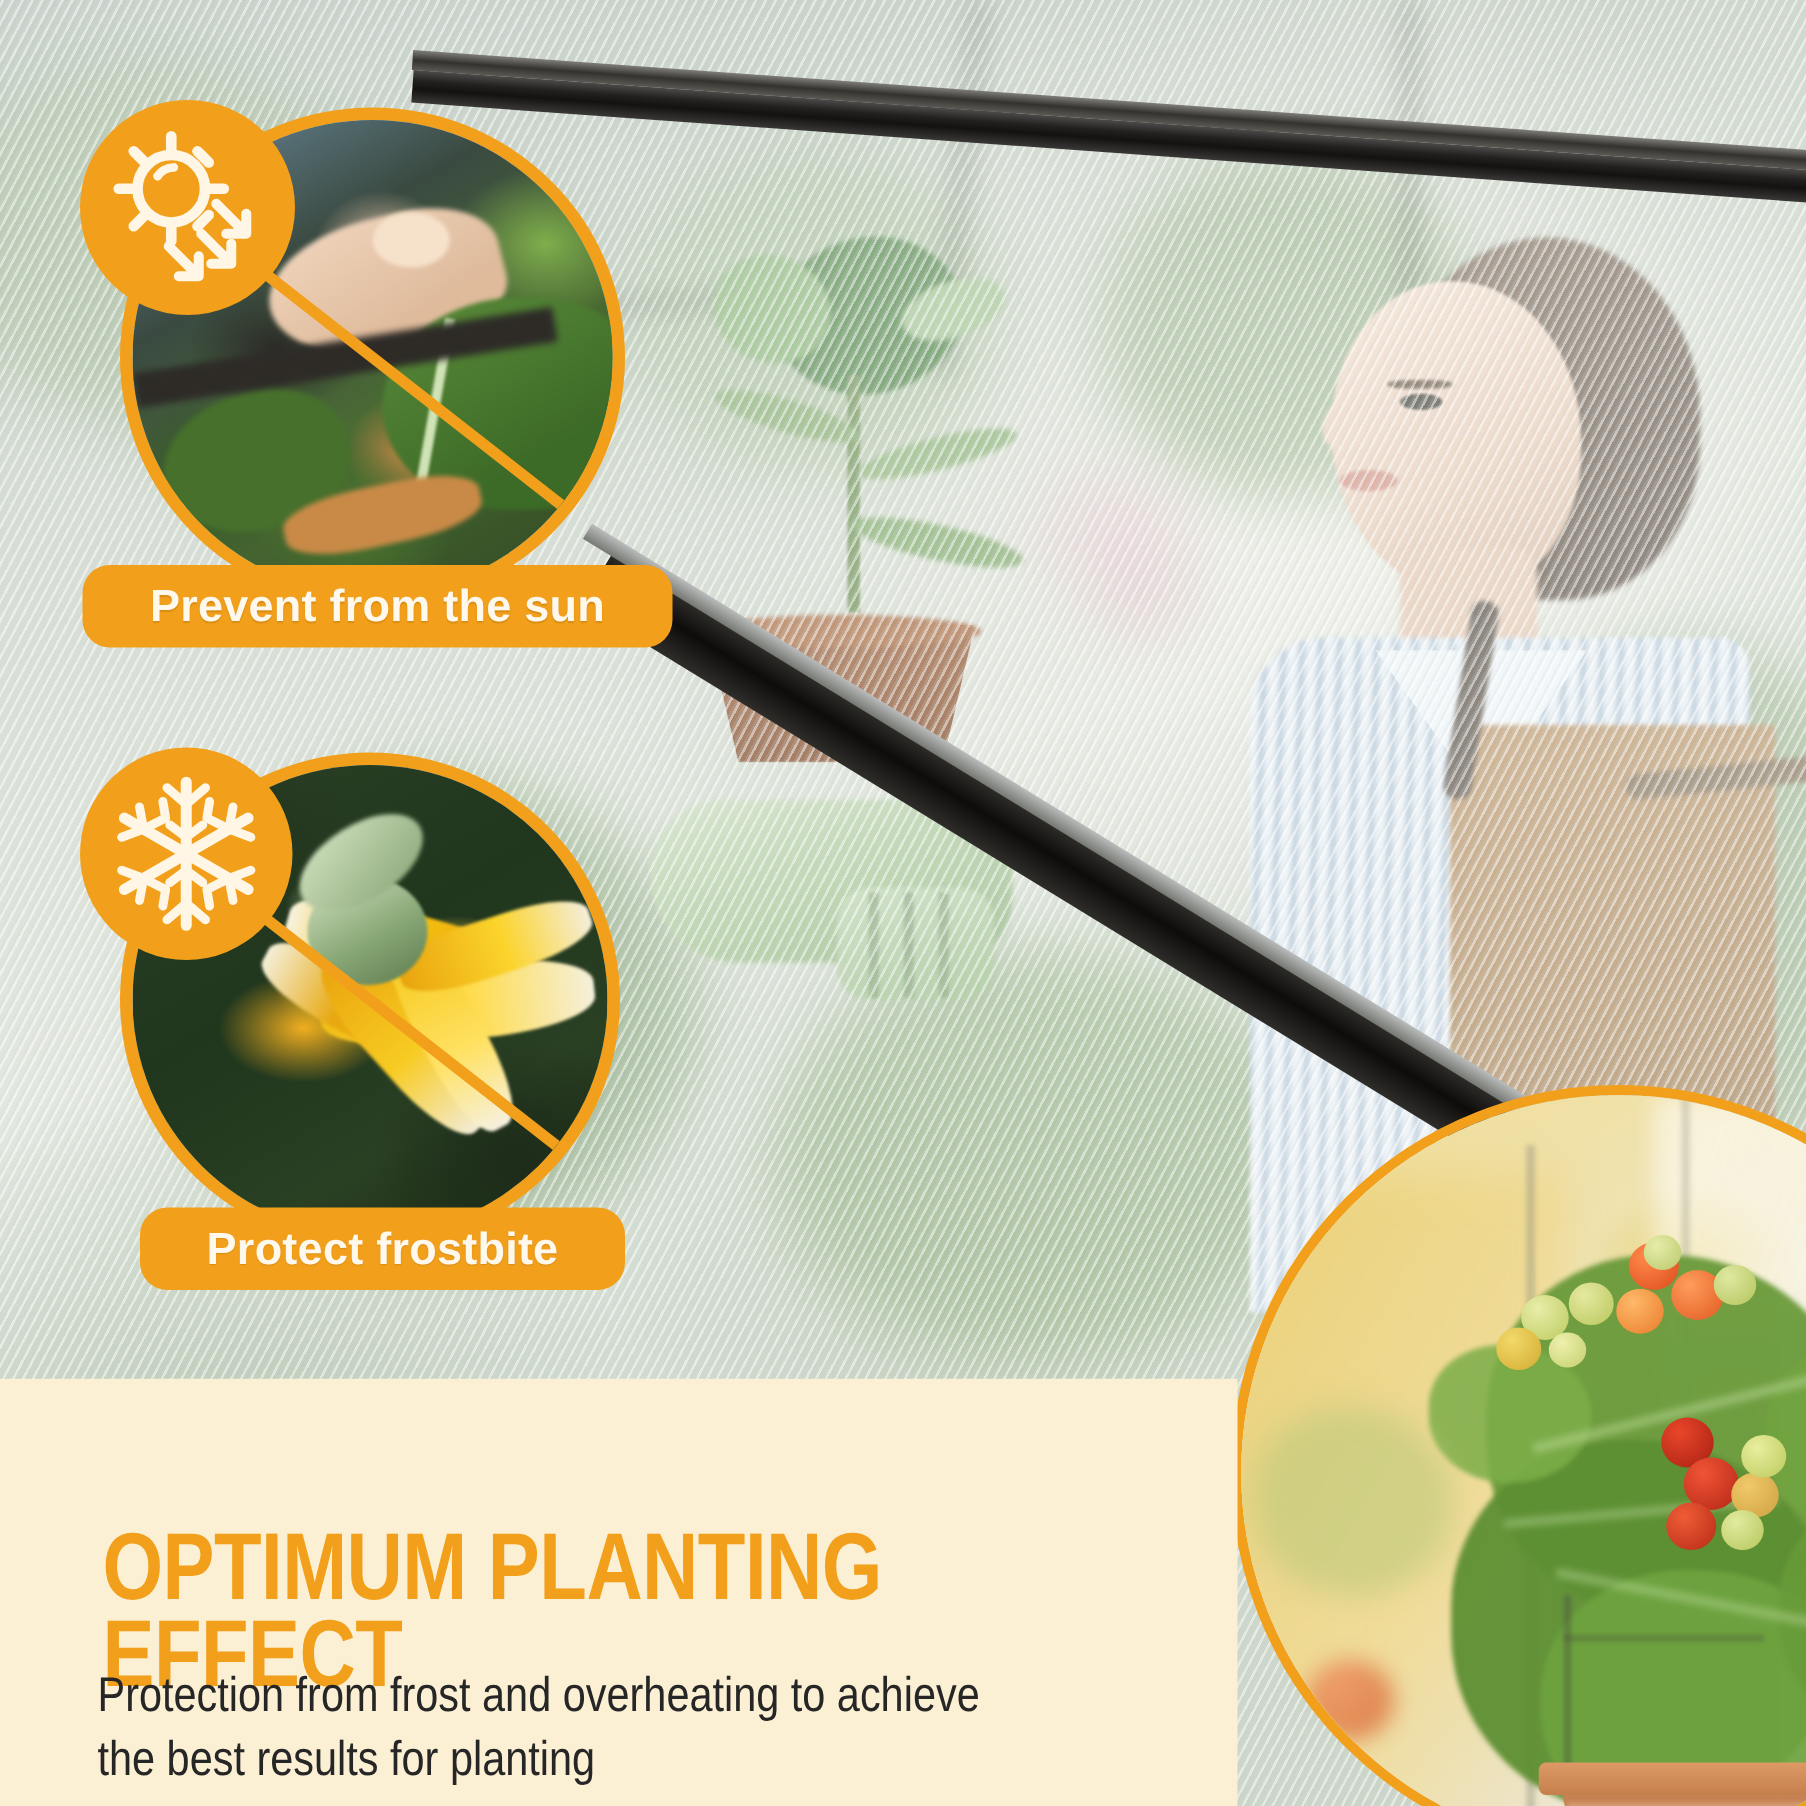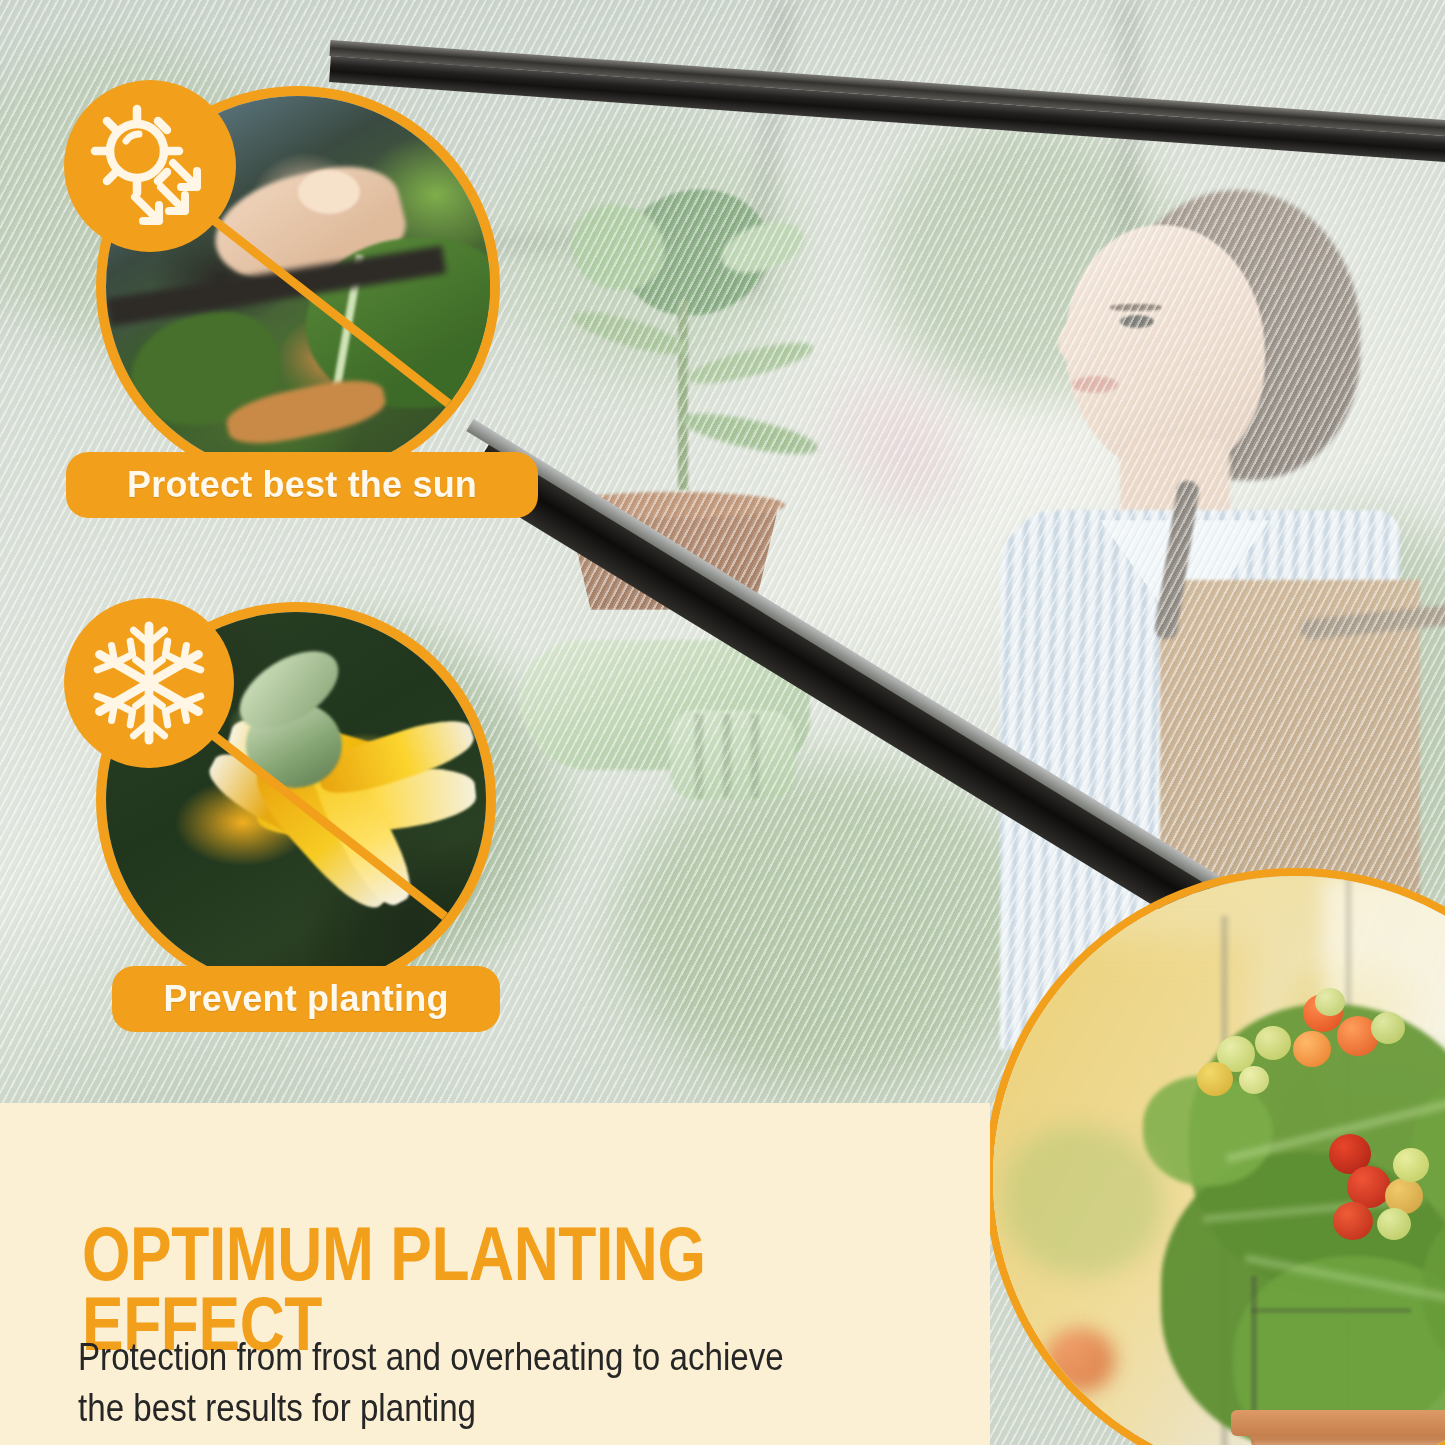--- a/index.html
+++ b/index.html
@@ -312,21 +312,21 @@
         </g>
         <g stroke="#FFF6E5" stroke-width="8" stroke-linecap="round" stroke-linejoin="round" fill="none">
           <path d="M88 62 L112 86 M112 86 L112 70 M112 86 L96 86"></path>
           <path d="M76 86 L100 110 M100 110 L100 94 M100 110 L84 110"></path>
           <path d="M50 96 L74 120 M74 120 L74 104 M74 120 L58 120"></path>
         </g>
       </svg>
     </div>
 
     <div class="badge-pill" style="left:66px; top:452px; width:472px; height:66px; font-size:36px;">
-      <span>Protect best the sun</span>
+      <span>Prevent from the sun</span>
     </div>
   </div>
 
   <div class="badge" style="left:0; top:0;">
     <div class="badge-circle" style="left:96px; top:602px; width:400px; height:396px;">
       <div class="badge-photo photo-frost"></div>
 
       <div style="position:absolute;left:120px;top:120px;width:210px;height:64px;border-radius:40%;background:linear-gradient(90deg,#f7f3e2 0%,#f5c412 35%,#e9a40e 100%);filter:blur(1.2px);transform:rotate(16deg);"></div>
       <div style="position:absolute;left:150px;top:160px;width:220px;height:60px;border-radius:40%;background:linear-gradient(90deg,#f0bd16 0%,#ffd93c 50%,#f5f0dc 100%);filter:blur(1.2px);transform:rotate(-6deg);"></div>
       <div style="position:absolute;left:96px;top:168px;width:180px;height:52px;border-radius:40%;background:linear-gradient(270deg,#f2c219 0%,#e7a80f 60%,#f4efda 100%);filter:blur(1.2px);transform:rotate(28deg);"></div>
@@ -361,21 +361,21 @@
 
           <path d="M91 42 L94 26 M91 42 L107 48"></path>
           <path d="M29 78 L26 94 M29 78 L13 72"></path>
           <path d="M75 34 L77 22 M75 34 L87 40"></path>
           <path d="M45 86 L43 98 M45 86 L33 80"></path>
         </g>
       </svg>
     </div>
 
     <div class="badge-pill" style="left:112px; top:966px; width:388px; height:66px; font-size:36px;">
-      <span>Prevent planting</span>
+      <span>Protect frostbite</span>
     </div>
   </div>
 
   <div class="tomato-circle" style="left:985px; top:868px; width:620px; height:620px;">
     <div class="tomato-photo"></div>
 
     <div style="position:absolute;left:-40px;top:60px;width:300px;height:560px;background:linear-gradient(120deg,#e9cf74 0%,#f0dc9a 60%,rgba(240,220,154,0) 100%);filter:blur(18px);"></div>
 
     <div style="position:absolute;left:330px;top:0px;width:300px;height:620px;background:linear-gradient(110deg,rgba(255,255,255,.55) 0%,rgba(250,248,238,.75) 100%);filter:blur(10px);"></div>
     <div style="position:absolute;left:228px;top:40px;width:7px;height:560px;background:rgba(150,150,130,.45);filter:blur(2px);"></div>

